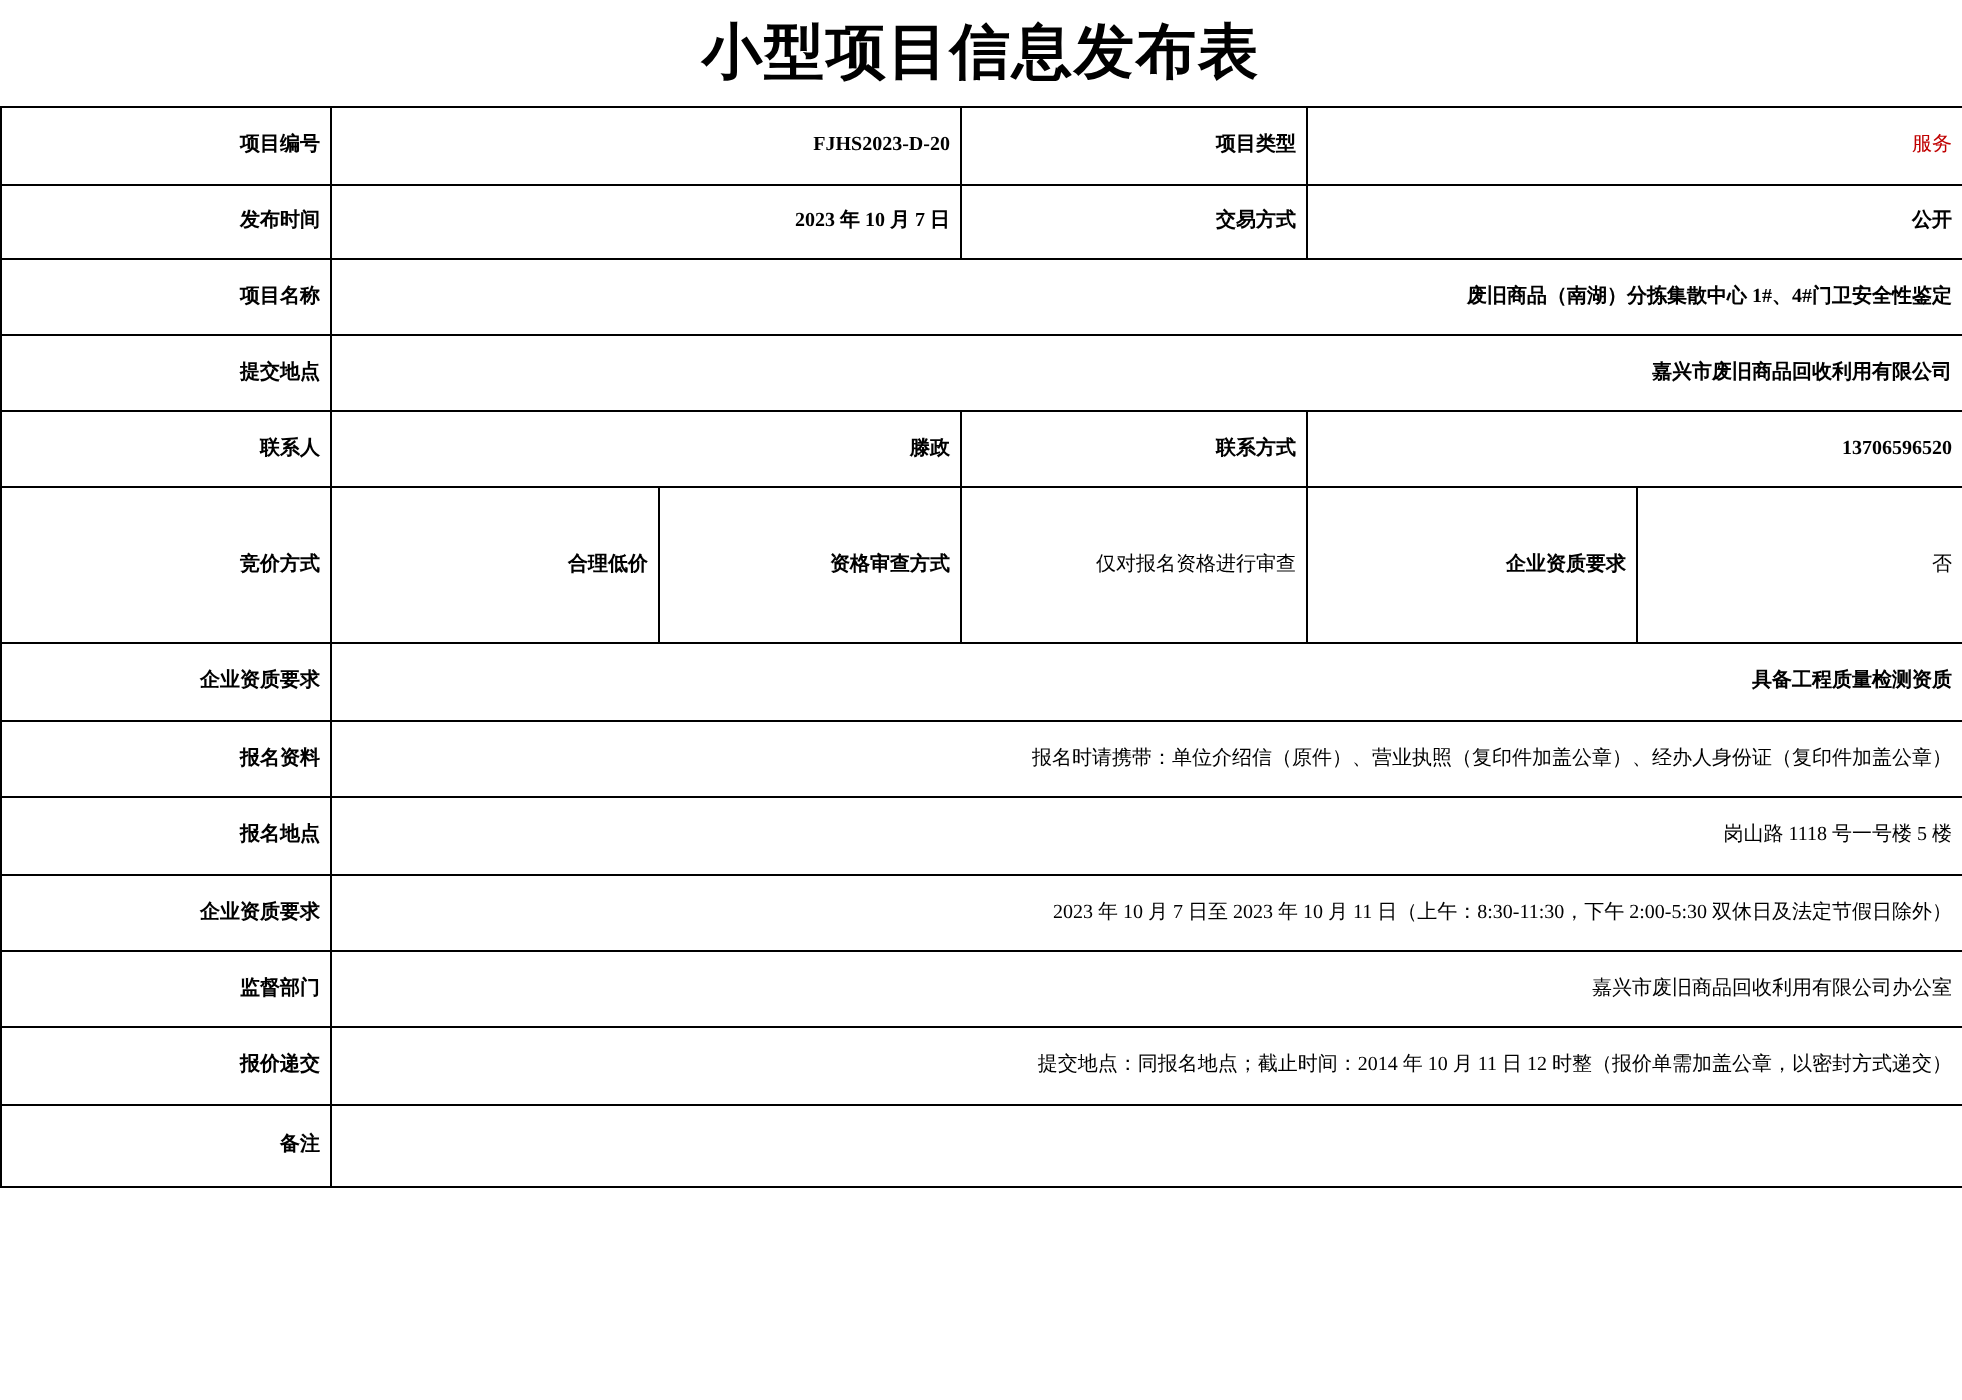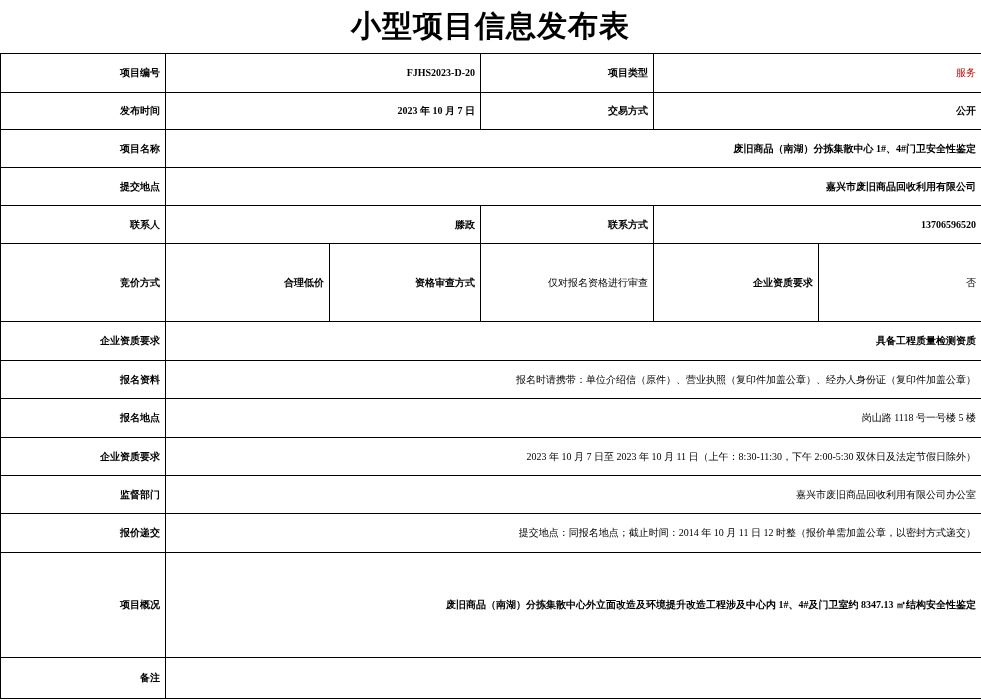--- a/index.html
+++ b/index.html
@@ -122,24 +122,20 @@
     <tr class="h38">
       <td class="lbl">监督部门</td>
       <td class="vr" colspan="5">嘉兴市废旧商品回收利用有限公司办公室</td>
     </tr>
 
     <tr class="h39">
       <td class="lbl">报价递交</td>
       <td class="vr" colspan="5">提交地点：同报名地点；截止时间：2014 年 10 月 11 日 12 时整（报价单需加盖公章，以密封方式递交）</td>
     </tr>
 
-    <tr class="h105">
-      <td class="lbl">项目概况</td>
-      <td class="vb" colspan="5">废旧商品（南湖）分拣集散中心外立面改造及环境提升改造工程涉及中心内 1#、4#及门卫室约 8347.13 ㎡结构安全性鉴定</td>
-    </tr>
 
     <tr class="h41">
       <td class="lbl">备注</td>
       <td class="vr" colspan="5"></td>
     </tr>
   </tbody>
     </table>
 </div>
 
 </body></html>

